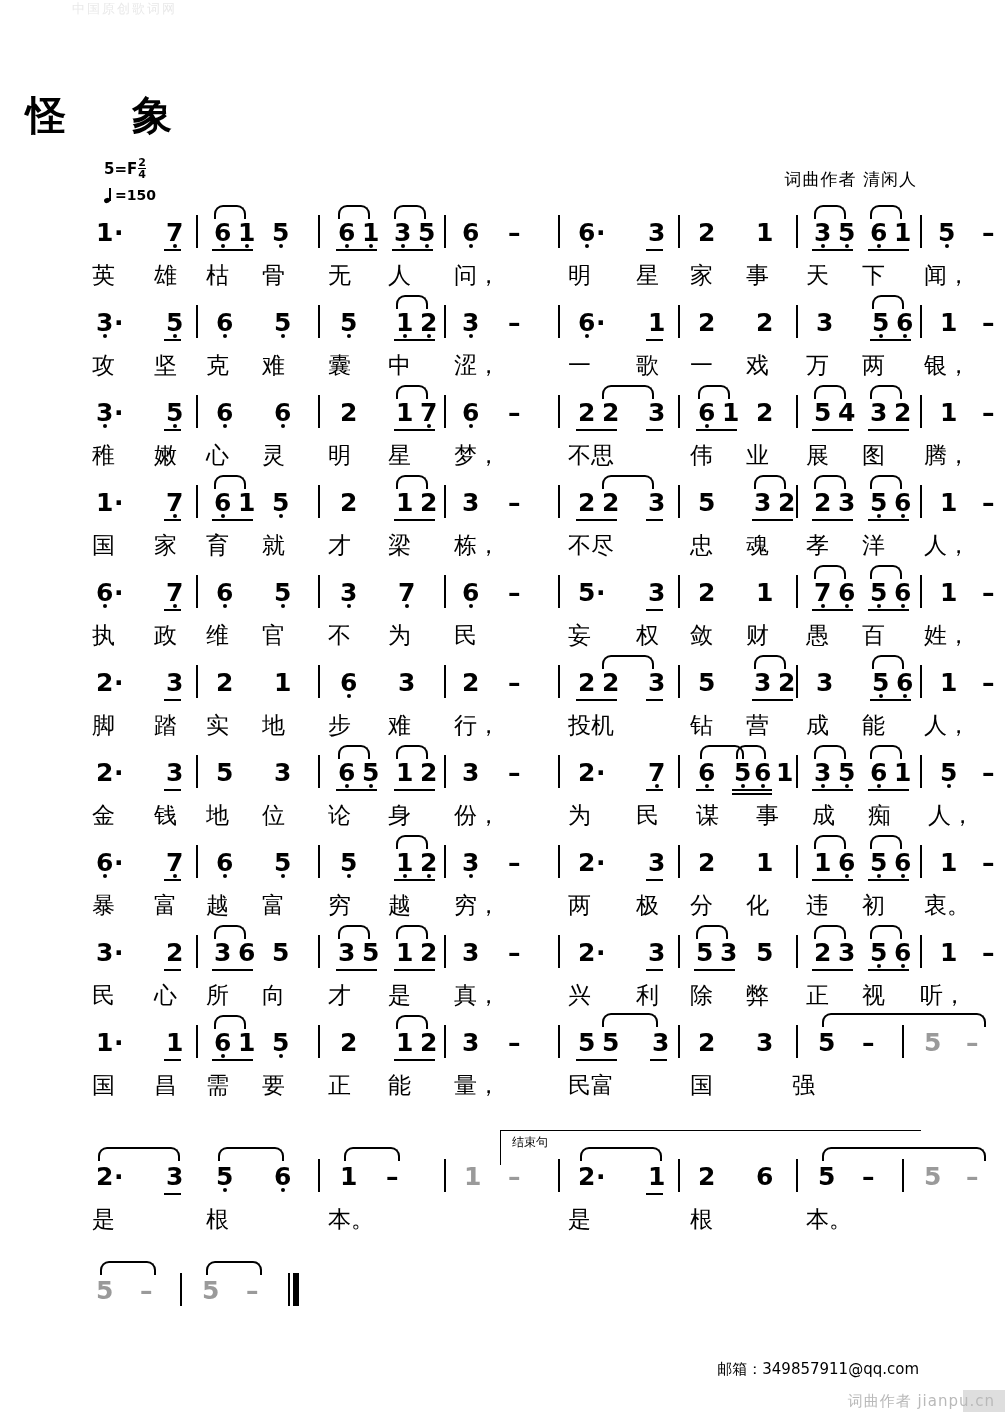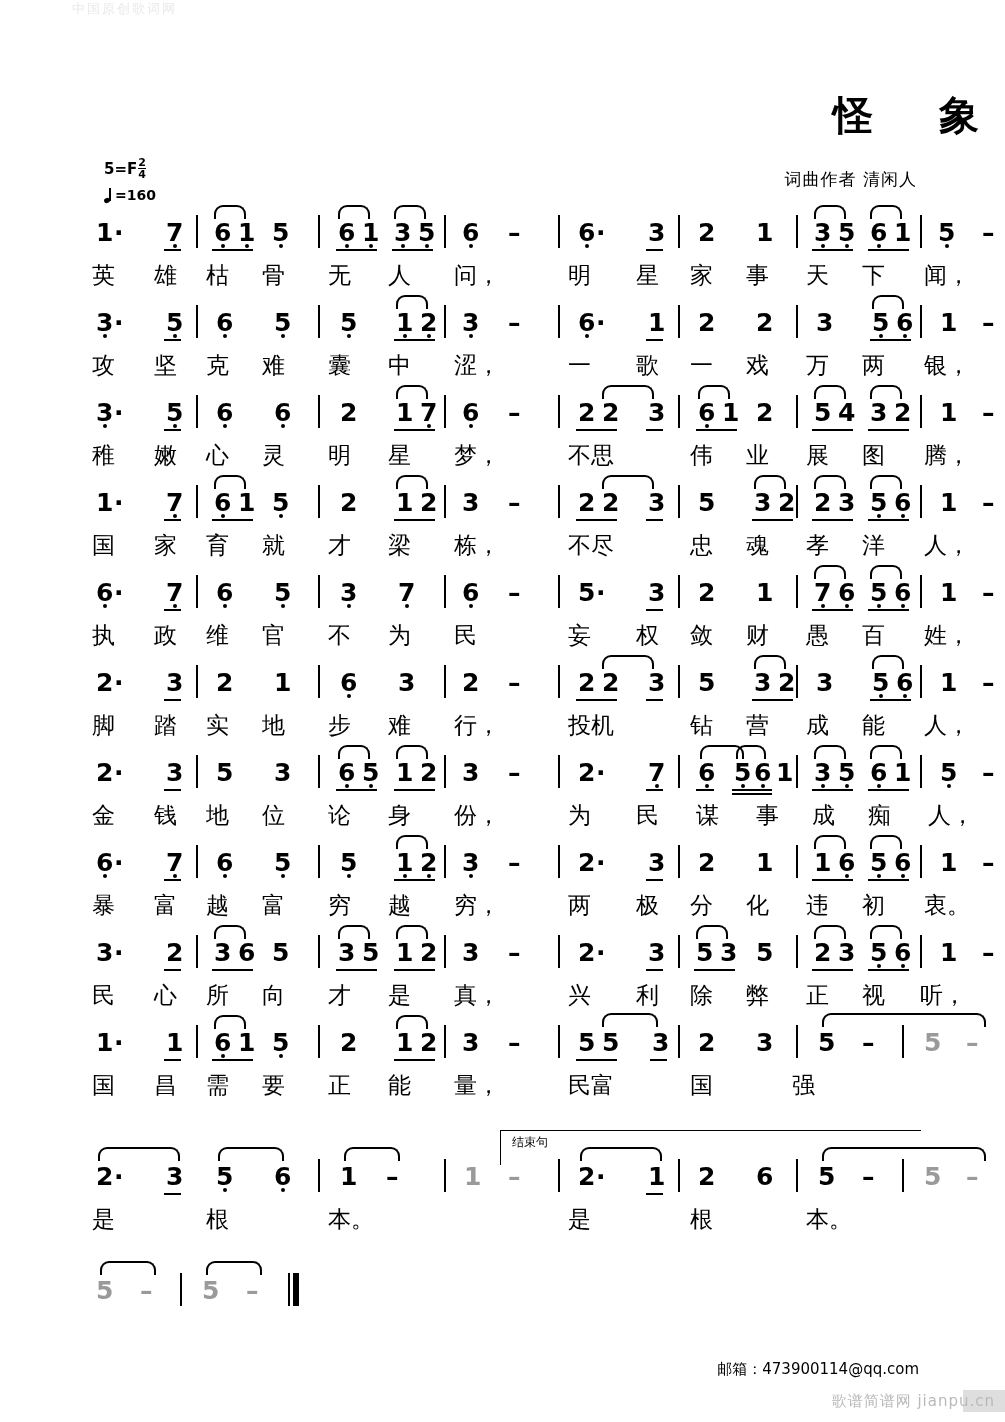--- a/index.html
+++ b/index.html
@@ -16,21 +16,21 @@
   
   .topmark{
     position:absolute;left:72px;top:0px;
     font-size:13px;color:#e9e9e9;letter-spacing:2px;
     font-family:"DejaVu Sans",sans-serif;
   }
 
   
   .title{
     position:absolute;left:0;top:88px;width:1005px;
-    text-align:right;
+    text-align:left;
     font-family:"DejaVu Sans",sans-serif;
     font-weight:bold;font-size:40px;letter-spacing:26px;
     text-indent:26px;
   }
 
   
   .keyblock{
     position:absolute;left:104px;top:160px;
     font-family:"DejaVu Sans",sans-serif;
     font-size:15px;font-weight:bold;line-height:1.25;
@@ -124,21 +124,21 @@
       <span class="frac">
         <span class="num">2</span>
         <span class="den">4</span>
       </span>
     </div>
     <div class="tempo">
       <span class="quarter-note">
           <i class="head"></i>
           <i class="stem"></i>
         </span>
-      <span>=160</span>
+      <span>=150</span>
     </div>
   </div>
 
   <div class="composer">词曲作者  清闲人</div>
 
   <div class="systems">
 
     <div class="system">
       <div class="noterow">
         <span class="cell" style="left:0px">1</span>
@@ -802,17 +802,17 @@
         <span class="slurside" style="left:110px;top:-15px;width:52px"></span>
         <span class="finalbar" style="left:192px;width:12px">
           <i style="left:0;width:2px"></i>
           <i style="left:5px;width:6px"></i>
         </span>
       </div>
     </div>
 
   </div>
 
-  <div class="email">邮箱：473900114@qq.com</div>
+  <div class="email">邮箱：349857911@qq.com</div>
   <div class="sitebar"></div>
-  <div class="sitemark">歌谱简谱网 jianpu.cn</div>
+  <div class="sitemark">词曲作者 jianpu.cn</div>
 
 </div>
 
 </body></html>

